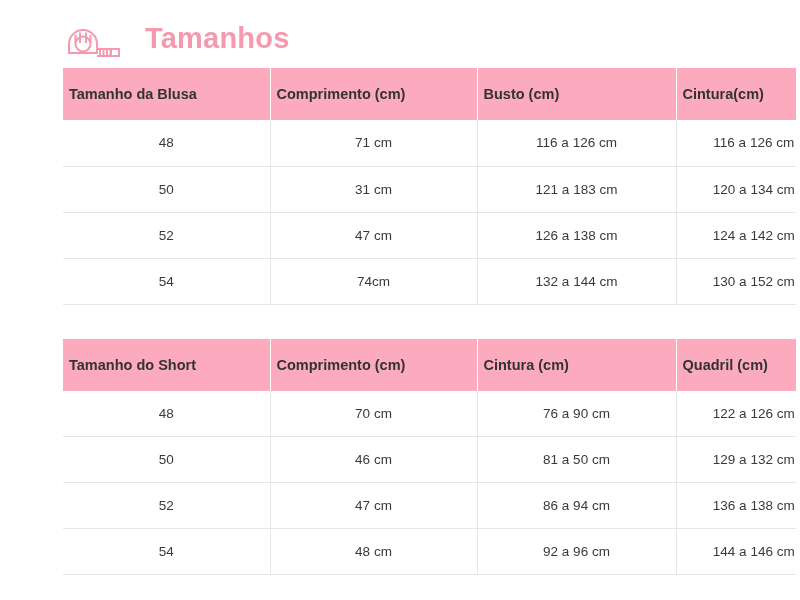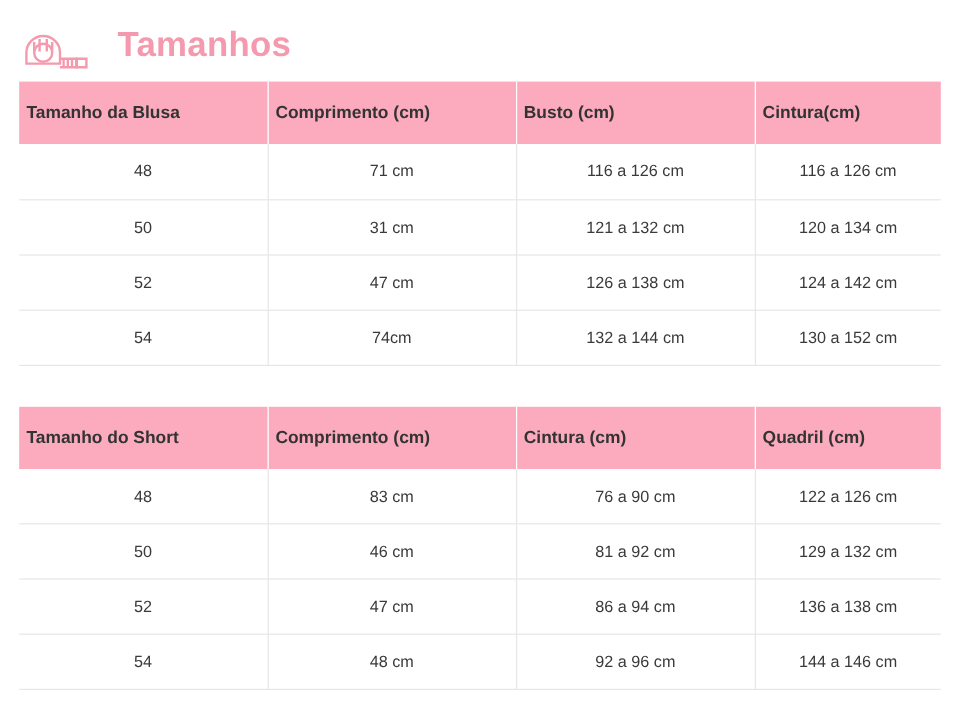--- a/index.html
+++ b/index.html
@@ -11,20 +11,21 @@
     background: #ffffff;
     font-family: "Liberation Sans", sans-serif;
     color: #2f2f2f;
   }
   .page {
     width: 796px;
     height: 600px;
     position: relative;
     overflow: hidden;
     background: #ffffff;
+    padding-left: 47px;
   }
 
   
   .header {
     display: flex;
     align-items: center;
     gap: 18px;
     padding: 18px 16px 10px 16px;
     height: 68px;
   }
@@ -123,21 +124,21 @@
       <tbody>
         <tr>
           <td>48</td>
           <td>71 cm</td>
           <td>116 a 126 cm</td>
           <td>116 a 126 cm</td>
         </tr>
         <tr>
           <td>50</td>
           <td>31 cm</td>
-          <td>121 a 132 cm</td>
+          <td>121 a 183 cm</td>
           <td>120 a 134 cm</td>
         </tr>
         <tr>
           <td>52</td>
           <td>47 cm</td>
           <td>126 a 138 cm</td>
           <td>124 a 142 cm</td>
         </tr>
         <tr>
           <td>54</td>
@@ -163,28 +164,28 @@
         <tr>
           <th>Tamanho do Short</th>
           <th>Comprimento (cm)</th>
           <th>Cintura (cm)</th>
           <th>Quadril (cm)</th>
         </tr>
       </thead>
       <tbody>
         <tr>
           <td>48</td>
-          <td>83 cm</td>
+          <td>70 cm</td>
           <td>76 a 90 cm</td>
           <td>122 a 126 cm</td>
         </tr>
         <tr>
           <td>50</td>
           <td>46 cm</td>
-          <td>81 a 92 cm</td>
+          <td>81 a 50 cm</td>
           <td>129 a 132 cm</td>
         </tr>
         <tr>
           <td>52</td>
           <td>47 cm</td>
           <td>86 a 94 cm</td>
           <td>136 a 138 cm</td>
         </tr>
         <tr>
           <td>54</td>

